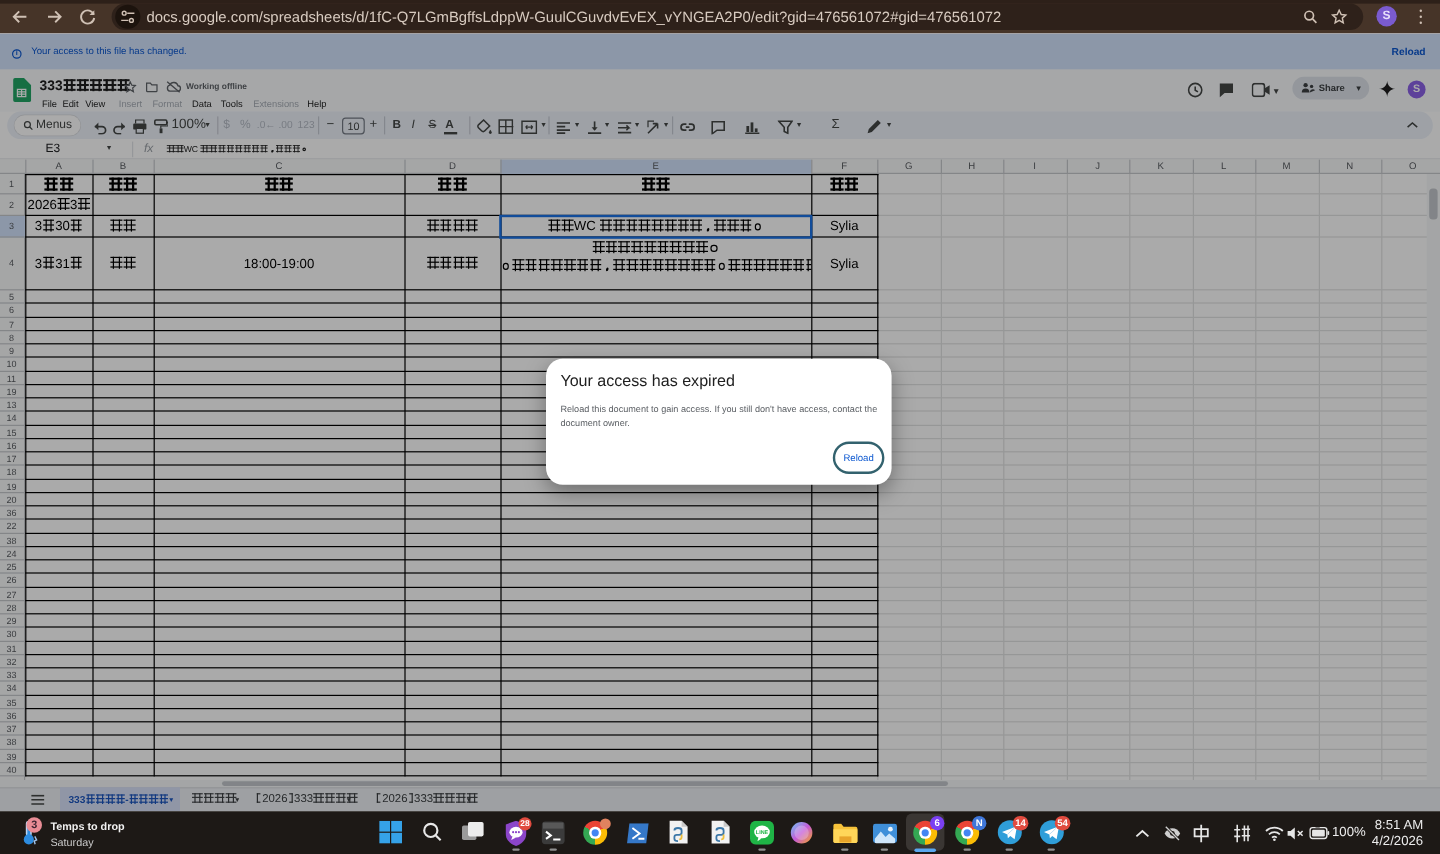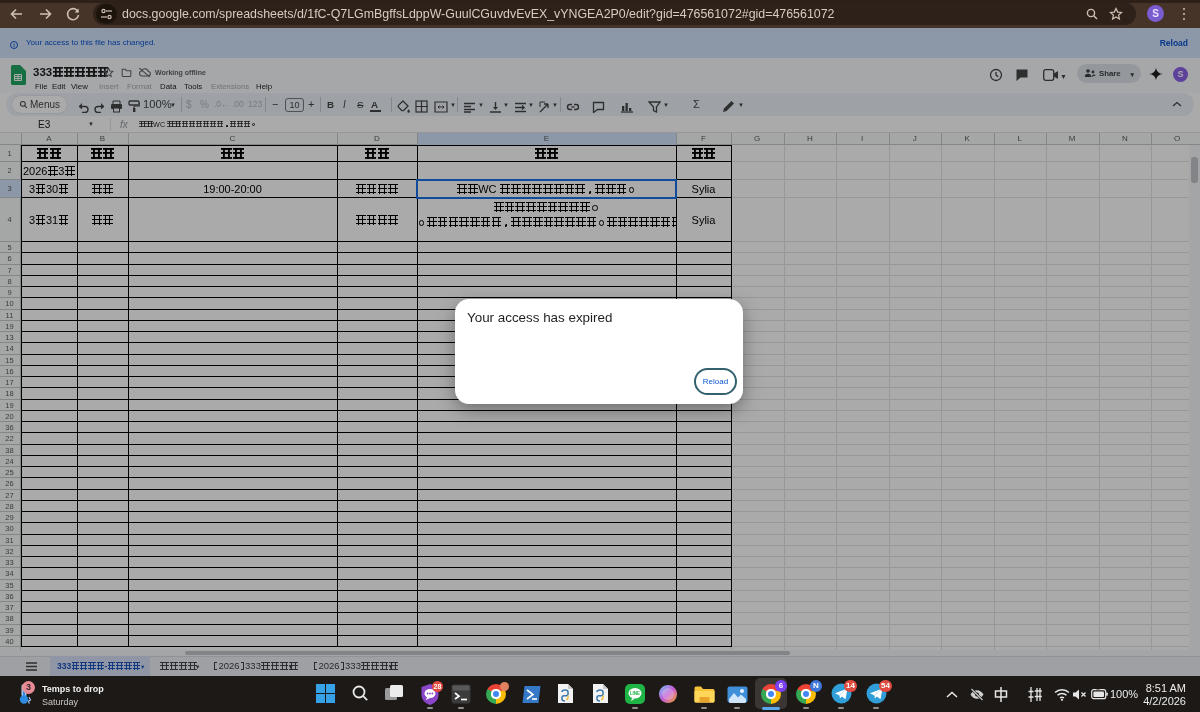--- a/index.html
+++ b/index.html
@@ -437,26 +437,26 @@
 <div class="abs" style="left:21px;top:618.00px;width:711px;height:1px;background:#000;"></div>
 <div class="abs" style="left:21.0px;top:118.00px;width:56.0px;height:16.00px;line-height:16.00px;text-align:center;font-size:12.5px;font-weight:bold;color:#000;white-space:nowrap;overflow:hidden;"><i class="H"></i><i class="H"></i></div>
 <div class="abs" style="left:77.0px;top:118.00px;width:51.0px;height:16.00px;line-height:16.00px;text-align:center;font-size:12.5px;font-weight:bold;color:#000;white-space:nowrap;overflow:hidden;"><i class="H"></i><i class="H"></i></div>
 <div class="abs" style="left:128.0px;top:118.00px;width:209.0px;height:16.00px;line-height:16.00px;text-align:center;font-size:12.5px;font-weight:bold;color:#000;white-space:nowrap;overflow:hidden;"><i class="H"></i><i class="H"></i></div>
 <div class="abs" style="left:337.0px;top:118.00px;width:80.0px;height:16.00px;line-height:16.00px;text-align:center;font-size:12.5px;font-weight:bold;color:#000;white-space:nowrap;overflow:hidden;"><i class="H"></i><i class="H"></i></div>
 <div class="abs" style="left:417.0px;top:118.00px;width:259.0px;height:16.00px;line-height:16.00px;text-align:center;font-size:12.5px;font-weight:bold;color:#000;white-space:nowrap;overflow:hidden;"><i class="H"></i><i class="H"></i></div>
 <div class="abs" style="left:676.0px;top:118.00px;width:55.0px;height:16.00px;line-height:16.00px;text-align:center;font-size:12.5px;font-weight:bold;color:#000;white-space:nowrap;overflow:hidden;"><i class="H"></i><i class="H"></i></div>
 <div class="abs" style="left:23.0px;top:135.00px;width:117.0px;height:17.00px;line-height:17.00px;text-align:left;font-size:11.0px;font-weight:normal;color:#000;white-space:nowrap;overflow:hidden;">2026<i class="h"></i>3<i class="h"></i></div>
 <div class="abs" style="left:21.0px;top:153.00px;width:56.0px;height:17.00px;line-height:17.00px;text-align:center;font-size:11.0px;font-weight:normal;color:#000;white-space:nowrap;overflow:hidden;">3<i class="h"></i>30<i class="h"></i></div>
 <div class="abs" style="left:77.0px;top:153.00px;width:51.0px;height:17.00px;line-height:17.00px;text-align:center;font-size:11.0px;font-weight:normal;color:#000;white-space:nowrap;overflow:hidden;"><i class="h"></i><i class="h"></i></div>
-<div class="abs" style="left:128.0px;top:153.00px;width:209.0px;height:17.00px;line-height:17.00px;text-align:center;font-size:11.0px;font-weight:normal;color:#000;white-space:nowrap;overflow:hidden;">19:00-20:00</div>
 <div class="abs" style="left:337.0px;top:153.00px;width:80.0px;height:17.00px;line-height:17.00px;text-align:center;font-size:11.0px;font-weight:normal;color:#000;white-space:nowrap;overflow:hidden;"><i class="h"></i><i class="h"></i><i class="h"></i><i class="h"></i></div>
 <div class="abs" style="left:417.0px;top:153.00px;width:259.0px;height:17.00px;line-height:17.00px;text-align:center;font-size:11.0px;font-weight:normal;color:#000;white-space:nowrap;overflow:hidden;"><i class="h"></i><i class="h"></i>WC <i class="h"></i><i class="h"></i><i class="h"></i><i class="h"></i><i class="h"></i><i class="h"></i><i class="h"></i><i class="h"></i><i class="h cm"></i><i class="h"></i><i class="h"></i><i class="h"></i><i class="h o"></i></div>
 <div class="abs" style="left:676.0px;top:153.00px;width:55.0px;height:17.00px;line-height:17.00px;text-align:center;font-size:11.0px;font-weight:normal;color:#000;white-space:nowrap;overflow:hidden;">Sylia</div>
 <div class="abs" style="left:21.0px;top:170.00px;width:56.0px;height:44.00px;line-height:44.00px;text-align:center;font-size:11.0px;font-weight:normal;color:#000;white-space:nowrap;overflow:hidden;">3<i class="h"></i>31<i class="h"></i></div>
 <div class="abs" style="left:77.0px;top:170.00px;width:51.0px;height:44.00px;line-height:44.00px;text-align:center;font-size:11.0px;font-weight:normal;color:#000;white-space:nowrap;overflow:hidden;"><i class="h"></i><i class="h"></i></div>
+<div class="abs" style="left:128.0px;top:170.00px;width:209.0px;height:44.00px;line-height:44.00px;text-align:center;font-size:11.0px;font-weight:normal;color:#000;white-space:nowrap;overflow:hidden;">18:00-19:00</div>
 <div class="abs" style="left:337.0px;top:170.00px;width:80.0px;height:44.00px;line-height:44.00px;text-align:center;font-size:11.0px;font-weight:normal;color:#000;white-space:nowrap;overflow:hidden;"><i class="h"></i><i class="h"></i><i class="h"></i><i class="h"></i></div>
 <div class="abs" style="left:676.0px;top:170.00px;width:55.0px;height:44.00px;line-height:44.00px;text-align:center;font-size:11.0px;font-weight:normal;color:#000;white-space:nowrap;overflow:hidden;">Sylia</div>
 <div class="abs" style="left:417.0px;top:172.00px;width:259.0px;height:15.00px;line-height:15.00px;text-align:center;font-size:11.0px;font-weight:normal;color:#000;white-space:nowrap;overflow:hidden;"><i class="h"></i><i class="h"></i><i class="h"></i><i class="h"></i><i class="h"></i><i class="h"></i><i class="h"></i><i class="h"></i><i class="h"></i><i class="h o"></i></div>
 <div class="abs" style="left:417.0px;top:187.00px;width:259.0px;height:15.00px;line-height:15.00px;text-align:center;font-size:11.0px;font-weight:normal;color:#000;white-space:nowrap;overflow:hidden;"><i class="h o"></i><i class="h"></i><i class="h"></i><i class="h"></i><i class="h"></i><i class="h"></i><i class="h"></i><i class="h"></i><i class="h cm"></i><i class="h"></i><i class="h"></i><i class="h"></i><i class="h"></i><i class="h"></i><i class="h"></i><i class="h"></i><i class="h"></i><i class="h o"></i><i class="h"></i><i class="h"></i><i class="h"></i><i class="h"></i><i class="h"></i><i class="h"></i><i class="h"></i></div>
 <div class="abs" style="left:416px;top:151px;width:261px;height:20px;border:2px solid #1a73e8;"></div>
 <div class="abs" style="left:0;top:622px;width:1200px;height:6px;background:#f6f8f9;"></div>
 <div class="abs" style="left:185px;top:623px;width:605px;height:4px;border-radius:2px;background:#c3c7cc;"></div>
 <div class="abs" style="left:1189px;top:117px;width:11px;height:505px;background:#f6f8f9;"></div>
 <div class="abs" style="left:1191px;top:129px;width:7px;height:26px;border-radius:3px;background:#c3c7cc;"></div>
 <div class="abs" style="left:0;top:628px;width:1200px;height:20px;background:#eef1f5;border-top:1px solid #dadce0;"></div>
@@ -469,20 +469,21 @@
 <div class="abs" style="left:160px;top:628px;height:20px;line-height:20px;font-size:9.5px;color:#3c4043;"><i class="h"></i><i class="h"></i><i class="h"></i><i class="h"></i></div>
 <div class="abs" style="left:195px;top:636px;color:#3c4043;font-size:5.5px;">▼</div>
 <div class="abs" style="left:213px;top:628px;height:20px;line-height:20px;font-size:9.5px;color:#3c4043;"><i class="h bk"></i>2026<i class="h bk"></i>333<i class="h"></i><i class="h"></i><i class="h"></i><i class="h"></i></div>
 <div class="abs" style="left:288px;top:636px;color:#3c4043;font-size:5.5px;">▼</div>
 <div class="abs" style="left:313px;top:628px;height:20px;line-height:20px;font-size:9.5px;color:#3c4043;"><i class="h bk"></i>2026<i class="h bk"></i>333<i class="h"></i><i class="h"></i><i class="h"></i><i class="h"></i></div>
 <div class="abs" style="left:388px;top:636px;color:#3c4043;font-size:5.5px;">▼</div>
 </div>
 <div class="abs" style="left:0;top:28px;width:1200px;height:648px;background:rgba(0,0,0,0.335);"></div>
 <div class="abs" style="left:455px;top:299px;width:288px;height:105px;border-radius:14px;background:#fff;box-shadow:0 6px 18px rgba(0,0,0,.35);"></div>
 <div class="abs" style="left:467px;top:307px;height:21px;line-height:21px;font-size:13.4px;color:#1f1f1f;">Your access has expired</div>
+<div class="abs" style="left:467px;top:334.5px;width:268px;font-size:7.6px;line-height:12.2px;color:#5a5e63;">Reload this document to gain access. If you still don't have access, contact the document owner.</div>
 <div class="abs" style="left:694px;top:368px;width:43px;height:27px;border-radius:14px;border:2px solid #33626e;background:#fff;color:#0b57d0;font-size:8px;text-align:center;line-height:23px;">Reload</div>
 <div class="abs" style="left:0;top:676px;width:1200px;height:36px;background:#1d1916;"></div>
 <svg class="ic" style="left:17px;top:683px" width="15" height="24" viewBox="0 0 15 24">
 <rect x="4.5" y="1" width="5" height="13" rx="2.5" fill="#bcd3f0"></rect>
 <circle cx="7" cy="16.5" r="4.2" fill="#2d8ce0"></circle>
 <rect x="5.8" y="6" width="2.4" height="9" fill="#2d8ce0"></rect>
 <path d="M12 14l1.5 3-2 1 .8 2.6" stroke="#9fc3ea" stroke-width="1.2" fill="none"></path>
       </svg>
 <div class="abs" style="left:22px;top:681px;width:13px;height:13px;border-radius:50%;background:#e88c95;color:#3a2430;font-size:9px;font-weight:bold;text-align:center;line-height:13px;">3</div>
 <div class="abs" style="left:42px;top:684px;height:11px;line-height:11px;font-size:9px;font-weight:bold;color:#f1f1f1;">Temps to drop</div>

